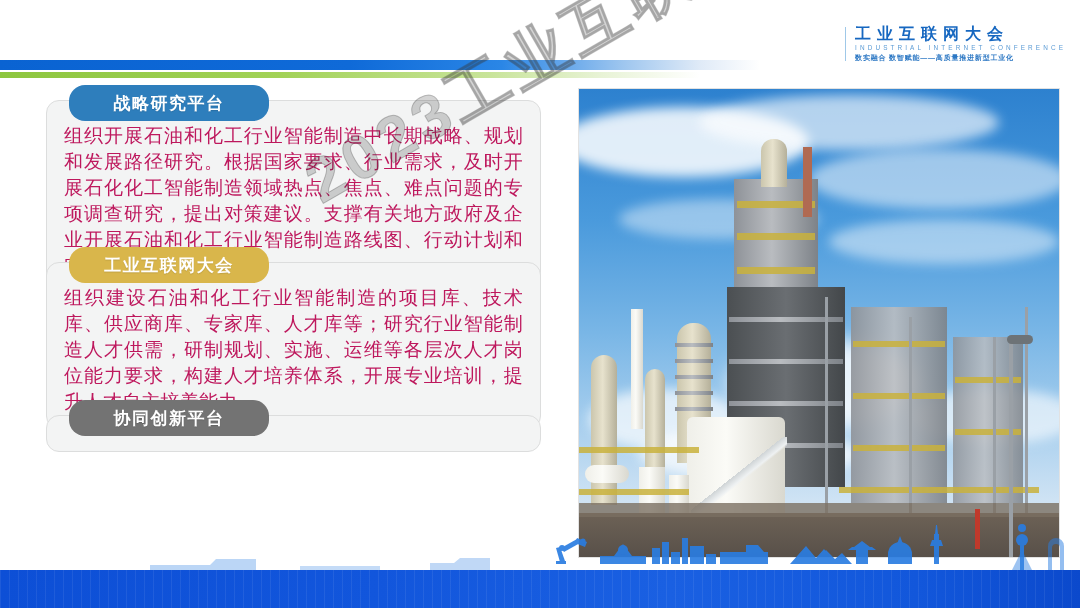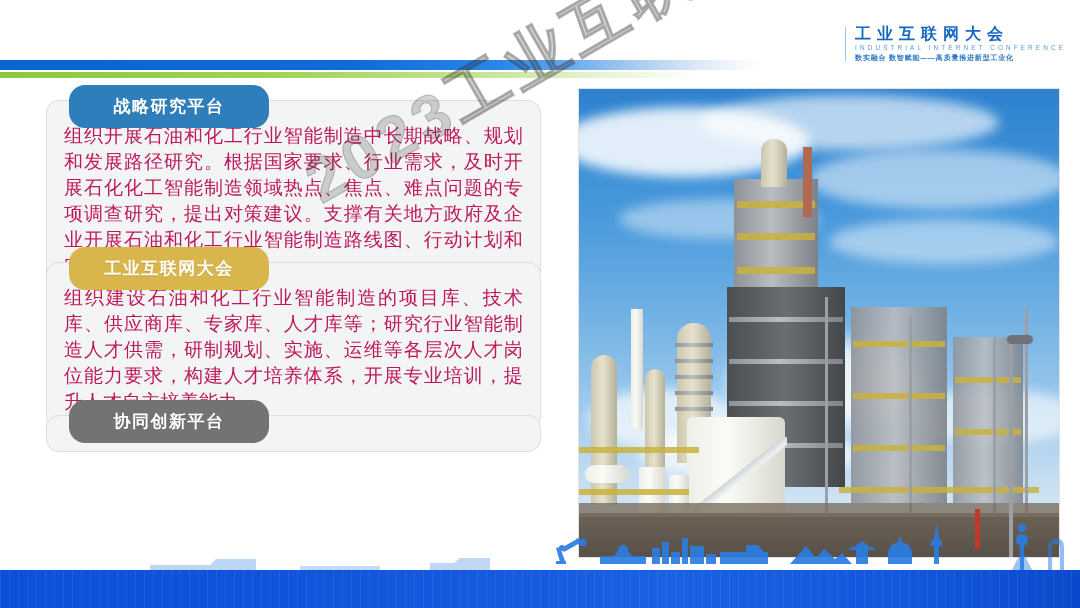--- a/index.html
+++ b/index.html
@@ -63,21 +63,21 @@
     position:absolute; left:46px; width:495px;
     background:#f3f4f4; border:1px solid #dcdddd; border-radius:13px;
     padding:22px 17px 13px 17px;
   }
   #card-0{ top:100px; }
   #card-1{ top:262px; }
   #card-2{ top:415px; }
 
   .pill{
     position:absolute; top:-16px; left:22px;
-    min-width:200px; height:43px; border-radius:16px;
+    min-width:200px; height:36px; border-radius:16px;
     display:flex; align-items:center; justify-content:center;
     color:#ffffff; font-size:17px; font-weight:700; letter-spacing:1.5px;
     padding:0 26px; white-space:nowrap;
     text-shadow:0 1px 1px rgba(0,0,0,0.12);
   }
   .card-body{
     font-size:19px; line-height:26px; color:#be185d; font-weight:400;
     text-align:justify; letter-spacing:0.3px;
     font-family:"Liberation Sans","DejaVu Sans",sans-serif;
   }

